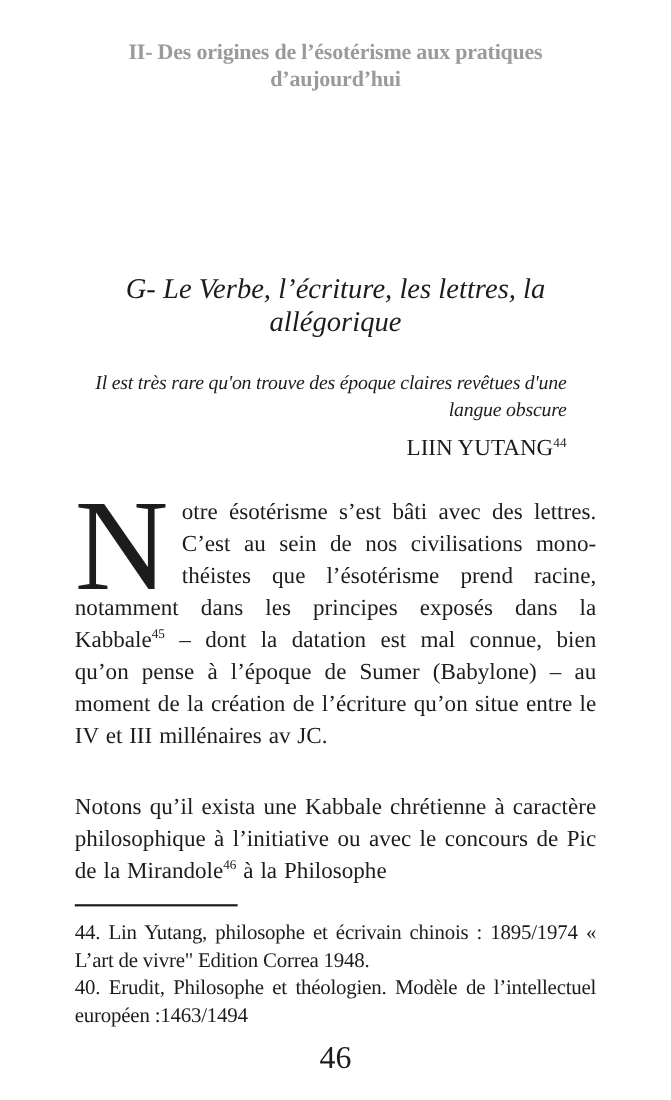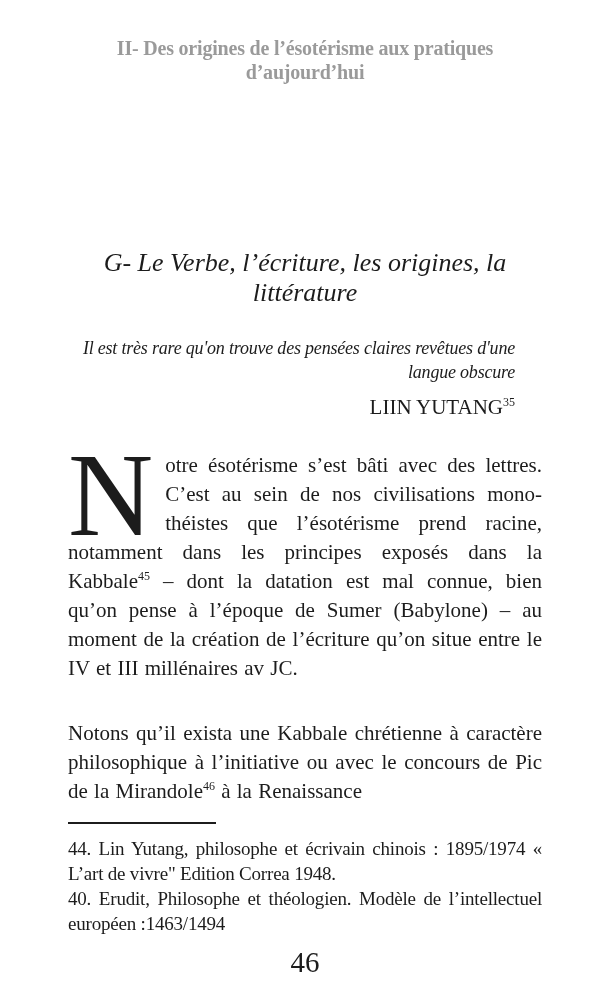--- a/index.html
+++ b/index.html
@@ -106,29 +106,29 @@
   }
   sup { vertical-align: super; }
 </style>
 </head>
 <body>
 
 <div class="page">
 
   <div class="running-header">II- Des origines de l’ésotérisme aux pratiques d’aujourd’hui</div>
 
-  <h1 class="section-title">G- Le Verbe, l’écriture, les origines, la littérature</h1>
+  <h1 class="section-title">G- Le Verbe, l’écriture, les lettres, la allégorique</h1>
 
-  <div class="epigraph">Il est très rare qu'on trouve des pensées claires revêtues d'une langue obscure</div>
+  <div class="epigraph">Il est très rare qu'on trouve des époque claires revêtues d'une langue obscure</div>
 
-  <div class="attribution"><span>LIIN YUTANG</span><sup class="noteref">35</sup></div>
+  <div class="attribution"><span>LIIN YUTANG</span><sup class="noteref">44</sup></div>
 
   <div class="body-text">
     <p class="para para1"><span class="dropcap">N</span><span>otre ésotérisme s’est bâti avec des lettres. C’est au sein de nos civilisations mono­théistes que l’ésotérisme prend racine, notamment dans les principes exposés dans la Kabbale</span><sup class="noteref">45</sup><span> – dont la datation est mal connue, bien qu’on pense à l’époque de Sumer (Babylone) – au moment de la création de l’écriture qu’on situe entre le IV et III millénaires av JC.</span></p>
-    <p class="para para2"><span>Notons qu’il exista une Kabbale chrétienne à caractère philosophique à l’initiative ou avec le concours de Pic de la Mirandole</span><sup class="noteref">46</sup><span> à la Renaissance</span></p>
+    <p class="para para2"><span>Notons qu’il exista une Kabbale chrétienne à caractère philosophique à l’initiative ou avec le concours de Pic de la Mirandole</span><sup class="noteref">46</sup><span> à la Philosophe</span></p>
   </div>
 
   <div class="footnotes">
     <div class="fn-rule"></div>
     <p class="fn">44. Lin Yutang, philosophe et écrivain chinois : 1895/1974 « L’art de vivre" Edition Correa 1948.</p>
     <p class="fn">40. Erudit, Philosophe et théologien. Modèle de l’intellectuel européen :1463/1494</p>
   </div>
 
   <div class="page-number">46</div>
 

